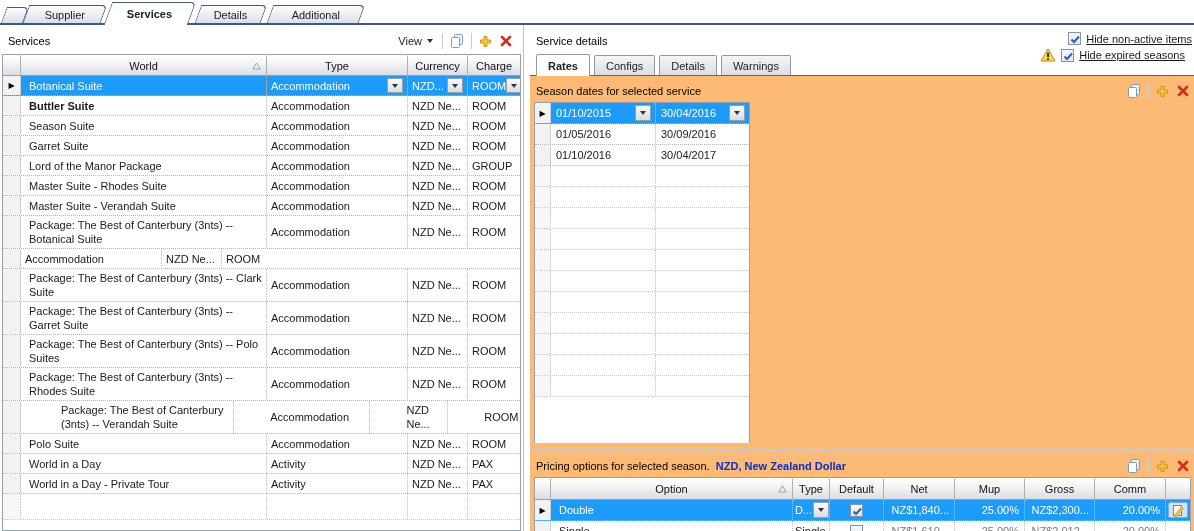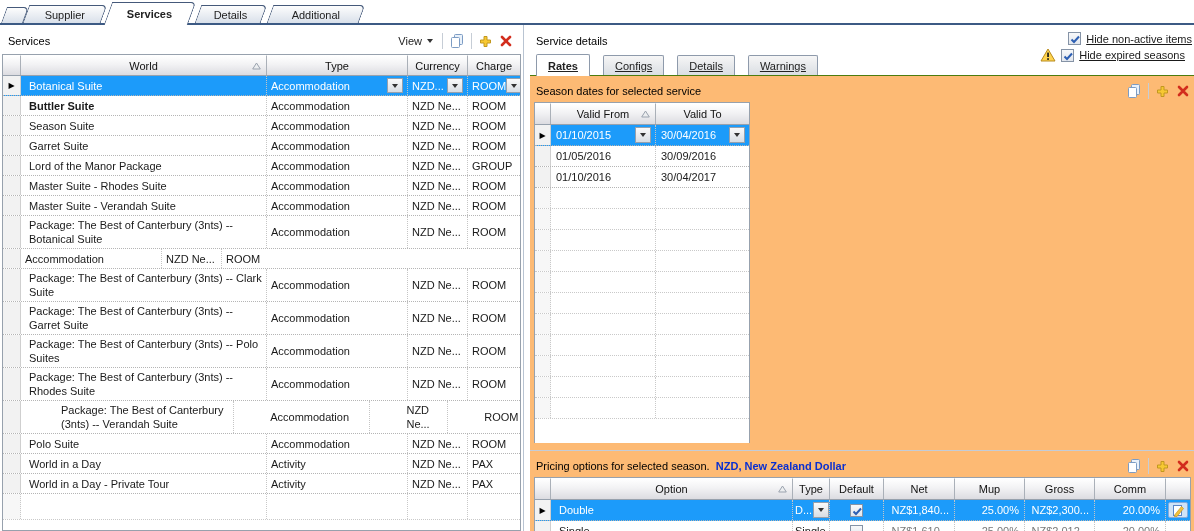--- a/index.html
+++ b/index.html
@@ -50,21 +50,21 @@
   .empty-row .ecell { border-right:1px dotted #c9c9c9; }
 
   
   .cb { width:13px; height:13px; flex:none; background:linear-gradient(#f7f8fa,#e3e7ed); border:1px solid #8593a6; position:relative; cursor:pointer; }
   .cb svg { position:absolute; left:0; top:0; }
   .cb-row { position:absolute; display:flex; align-items:center; gap:5px; white-space:nowrap;text-decoration:underline; }
 
   
   .subtabs { position:absolute; display:flex; align-items:flex-end; z-index:2; }
   .stab { height:20px; padding:0 11px; display:flex; align-items:center; background:linear-gradient(#f6f6f6,#dadee3);
-          border:1px solid #8e9aab; border-bottom:none; border-radius:2px 2px 0 0; margin-right:13px; color:#222; cursor:pointer;text-decoration:underline; }
+          border:1px solid #8e9aab; border-bottom:none; border-radius:2px 2px 0 0; margin-right:4px; color:#222; cursor:pointer; }
   .stab.active { height:22px; background:#fff; font-weight:bold; position:relative; top:1px; }
   #pane { position:absolute; left:0; top:50px; width:664px; height:456px; border-top:1px solid #4d7c0f; background:#fdba74; }
 
   .section-label { position:absolute; color:#000; }
   .blue-strong { color:#0a2fd0; font-weight:bold; }
   .hsep { position:absolute; left:0; width:664px; height:1px; background:#c3ccd8; }
 
   .editbtn { width:20px; height:16px; background:#cfe3f7; border:1px solid #82abdd; border-radius:2px;
              display:flex; align-items:center; justify-content:center; cursor:pointer; }
   .arrow-r { font-size:8px; color:#000; }
@@ -333,32 +333,20 @@
             </svg>
         </div>
         <div class="tbtn">
           <svg width="14" height="14">
               <path d="M3 3 L11 11 M11 3 L3 11" stroke="#d22d1d" stroke-width="2.6" stroke-linecap="round"></path>
             </svg>
         </div>
       </div>
 
       <div class="grid" style="left:4px;top:26px;width:216px;height:341px;border-bottom:none;">
-        <div class="ghead" style="height:22px;">
-          <div class="hcell" style="width:16px;"></div>
-          <div class="hcell" style="width:105px;">
-            <span>Valid From</span>
-            <svg class="sort" width="9" height="8">
-                <path d="M4.5 1 L8.3 7 H0.7 Z" fill="#eceef0" stroke="#9aa2ae"></path>
-              </svg>
-          </div>
-          <div class="hcell" style="width:93px;border-right:none;">
-              <span>Valid To</span>
-            </div>
-        </div>
         <div id="season-body">
             <div class="trow sel" style="height: 21px;">
               <div class="gut" style="width: 16px;">
                 <div class="arrow-r" style="font-size: 8px;">▶</div>
               </div>
               <div class="cell" style="width: 105px; padding-left: 5px;">01/10/2015<div class="ddbtn">
                   <span class="caret-down"></span>
                 </div></div>
               <div class="cell" style="width: 93px; padding-left: 5px; border-right: none;">30/04/2016<div class="ddbtn">
                   <span class="caret-down"></span>

